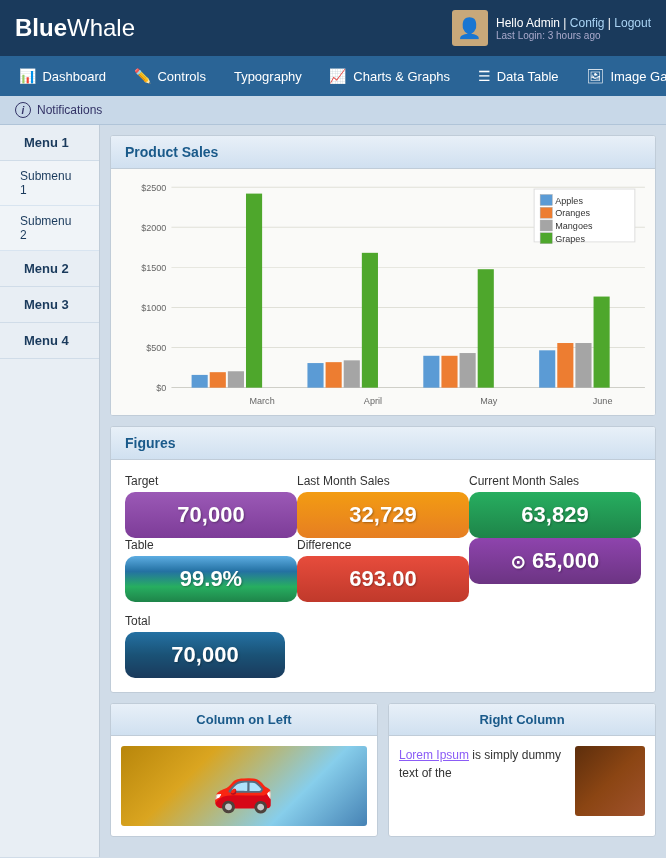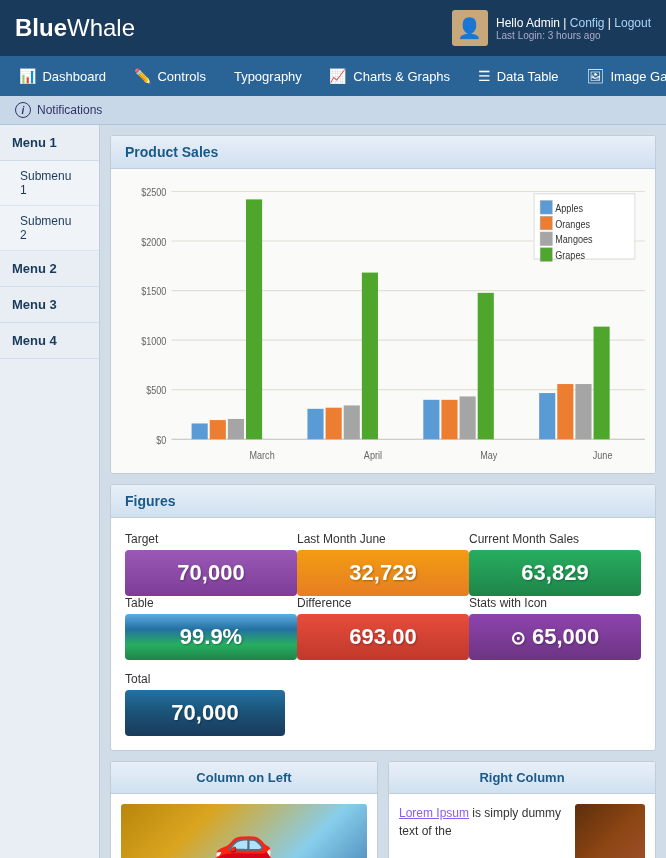--- a/index.html
+++ b/index.html
@@ -22,41 +22,41 @@
 
     
     .notif-bar { background: #c8d8e8; padding: 6px 15px; display: flex; align-items: center; gap: 6px; font-size: 12px; color: #336; border-bottom: 1px solid #b0c4d8; }
     .notif-icon { color: #336; font-weight: bold; font-style: italic; border: 1px solid #336; border-radius: 50%; width: 16px; height: 16px; display: flex; align-items: center; justify-content: center; font-size: 10px; }
 
     
     .main-layout { display: flex; }
 
     
     .sidebar { width: 100px; background: #e8eef4; border-right: 1px solid #c0ccd8; flex-shrink: 0; }
-    .sidebar-menu-item { padding: 10px 12px; font-size: 13px; color: #1a3a5c; border-bottom: 1px solid #d0dce8; cursor: pointer; font-weight: bold; }
+    .sidebar-menu-item { padding: 10px 24px; font-size: 13px; color: #1a3a5c; border-bottom: 1px solid #d0dce8; cursor: pointer; font-weight: bold; }
     .sidebar-submenu-item { padding: 8px 20px; font-size: 12px; color: #1a3a5c; border-bottom: 1px solid #d8e4f0; cursor: pointer; background: #f0f4f8; }
 
     
     .content { flex: 1; padding: 10px; }
 
     
     .panel { background: white; border: 1px solid #c0ccd8; border-radius: 3px; margin-bottom: 10px; overflow: hidden; }
     .panel-header { background: linear-gradient(to bottom, #e8f0f8, #d0e0f0); padding: 8px 14px; border-bottom: 1px solid #c0ccd8; }
     .panel-title { color: #1a5a8a; font-size: 14px; font-weight: bold; }
     .panel-body { padding: 14px; }
 
     
-    .chart-container { width: 100%; height: 304px; position: relative; background: #fafaf8; }
+    .chart-container { width: 100%; height: 246px; position: relative; background: #fafaf8; }
     .chart-svg { width: 100%; height: 100%; }
 
     
     .figures-grid { display: grid; grid-template-columns: repeat(3, 1fr); margin-bottom: 12px; }
     .stat-box { }
     .stat-label { font-size: 12px; color: #333; margin-bottom: 4px; }
-    .stat-value { border-radius: 4px; padding: 10px 12px; text-align: center; color: white; font-size: 22px; font-weight: bold; text-shadow: 1px 1px 2px rgba(0,0,0,0.3); }
+    .stat-value { border-radius: 10px; padding: 10px 12px; text-align: center; color: white; font-size: 22px; font-weight: bold; text-shadow: 1px 1px 2px rgba(0,0,0,0.3); }
     .stat-purple { background: linear-gradient(to bottom, #9b59b6, #7d3c98); }
     .stat-gold { background: linear-gradient(to bottom, #f39c12, #e67e22); }
     .stat-green { background: linear-gradient(to bottom, #27ae60, #1e8449); }
     .stat-red { background: linear-gradient(to bottom, #e74c3c, #c0392b); }
     .stat-purple2 { background: linear-gradient(to bottom, #8e44ad, #6c3483); }
     .stat-darkblue { background: linear-gradient(to bottom, #2471a3, #1a5276, #1a3a5c); }
 
     
     .bottom-grid { display: grid; grid-template-columns: 1fr 1fr; gap: 10px; }
 
@@ -216,41 +216,40 @@
       </div>
       <div class="panel-body">
         <div class="figures-grid">
 
           <div class="stat-box">
             <div class="stat-label">Target</div>
             <div class="stat-value stat-purple">70,000</div>
           </div>
 
           <div class="stat-box">
-            <div class="stat-label">Last Month June</div>
+            <div class="stat-label">Last Month Sales</div>
             <div class="stat-value stat-gold">32,729</div>
           </div>
 
           <div class="stat-box">
             <div class="stat-label">Current Month Sales</div>
             <div class="stat-value stat-green">63,829</div>
           </div>
 
           <div class="stat-box">
             <div class="stat-label">Table</div>
             <div class="stat-value" style="background:linear-gradient(to bottom,#5dade2,#2471a3,#27ae60,#1e8449);">99.9%</div>
           </div>
 
           <div class="stat-box">
             <div class="stat-label">Difference</div>
             <div class="stat-value stat-red">693.00</div>
           </div>
 
           <div class="stat-box">
-            <div class="stat-label">Stats with Icon</div>
             <div class="stat-value stat-purple2">
               <span style="font-size:18px;">⊙</span> 65,000
             </div>
           </div>
         </div>
 
         <div style="max-width:160px;">
           <div class="stat-label">Total</div>
           <div class="stat-value stat-darkblue">70,000</div>
         </div>

